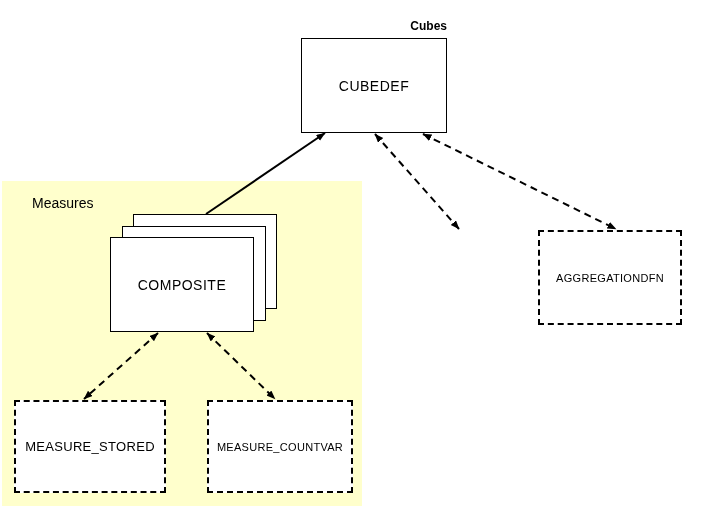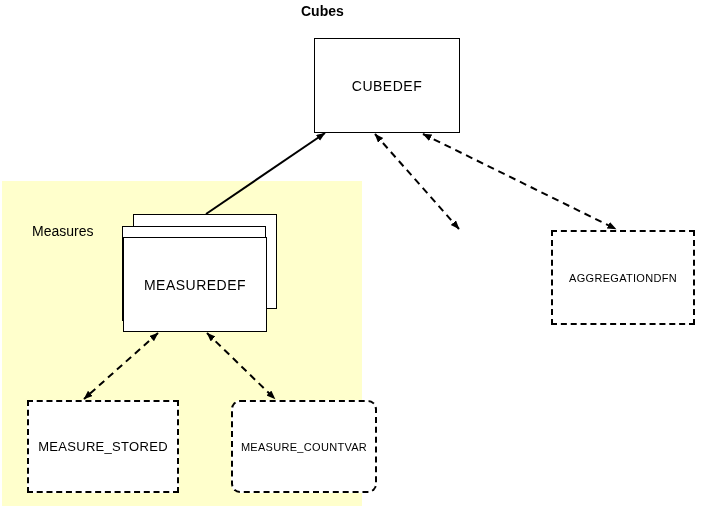--- a/index.html
+++ b/index.html
@@ -17,61 +17,59 @@
     left: 2px; top: 181px;
     width: 360px; height: 325px;
     background: #FFFFCC;
     z-index: 0;
   }
   .group-label {
     position: absolute;
     left: 32px; top: 195px;
     font-size: 14px;
     z-index: 3;
-    margin-top: 28px;
   }
   .edges-svg {
     position: absolute;
     left: 0; top: 0;
     width: 701px; height: 510px;
     z-index: 1;
   }
   .node {
     position: absolute;
     box-sizing: border-box;
     background: #ffffff;
     display: flex;
     align-items: center;
     justify-content: center;
     text-align: center;
     z-index: 2;
-    margin-left: 13px;
   }
   .solid-node  { border: 1px solid #000000; }
   .dashed-node { border: 2px dashed #000000; }
   .node-label { font-size: 14px; letter-spacing: 0.5px; }
   .node-label.small { font-size: 11px; letter-spacing: 0.3px; }
   .node-label.mid { font-size: 13px; letter-spacing: 0.3px; }
   .diagram-title {
     position: absolute;
-    left: 301px; top: 3px;
+    left: 301px; top: 19px;
     width: 146px;
-    text-align: left;
-    font-size: 14px;
+    text-align: right;
+    font-size: 12px;
     font-weight: bold;
     z-index: 3;
   }
   #cubedef        { left: 301px; top: 38px;  width: 146px; height: 95px; }
   #measuredef-back   { left: 133px; top: 214px; width: 144px; height: 95px; border: 1px solid #000; }
   #measuredef-middle { left: 122px; top: 226px; width: 144px; height: 95px; border: 1px solid #000; }
   #measuredef        { left: 110px; top: 237px; width: 144px; height: 95px; }
   #composite      { left: 387px; top: 230px; width: 145px; height: 95px; }
   #aggregationdfn { left: 538px; top: 230px; width: 144px; height: 95px; }
   #measure-stored   { left: 14px;  top: 400px; width: 152px; height: 93px; }
-  #measure-countvar { left: 218px; top: 400px; width: 146px; height: 93px; border-radius: 9px; }
+  #measure-countvar { left: 207px; top: 400px; width: 146px; height: 93px; }
   .stack-card { position: absolute; background: #ffffff; box-sizing: border-box; z-index: 2; }
 </style>
 </head>
 <body>
 
 <div class="canvas">
 
   <div class="diagram-title">Cubes</div>
 
   <div class="group-region"></div>
@@ -93,21 +91,21 @@
     <line x1="207" y1="333" x2="275" y2="399" stroke="#000000" stroke-width="2" stroke-dasharray="7 5" marker-start="url(#arrStart)" marker-end="url(#arrEnd)"></line>
   </svg>
 
   <div class="node solid-node" id="cubedef">
     <span class="node-label">CUBEDEF</span>
   </div>
 
   <div class="stack-card" id="measuredef-back"></div>
   <div class="stack-card" id="measuredef-middle"></div>
   <div class="node solid-node" id="measuredef">
-    <span class="node-label">MEASUREDEF</span>
+    <span class="node-label">COMPOSITE</span>
   </div>
 
 
   <div class="node dashed-node" id="aggregationdfn">
     <span class="node-label small">AGGREGATIONDFN</span>
   </div>
 
   <div class="node dashed-node" id="measure-stored">
     <span class="node-label mid">MEASURE_STORED</span>
   </div>

